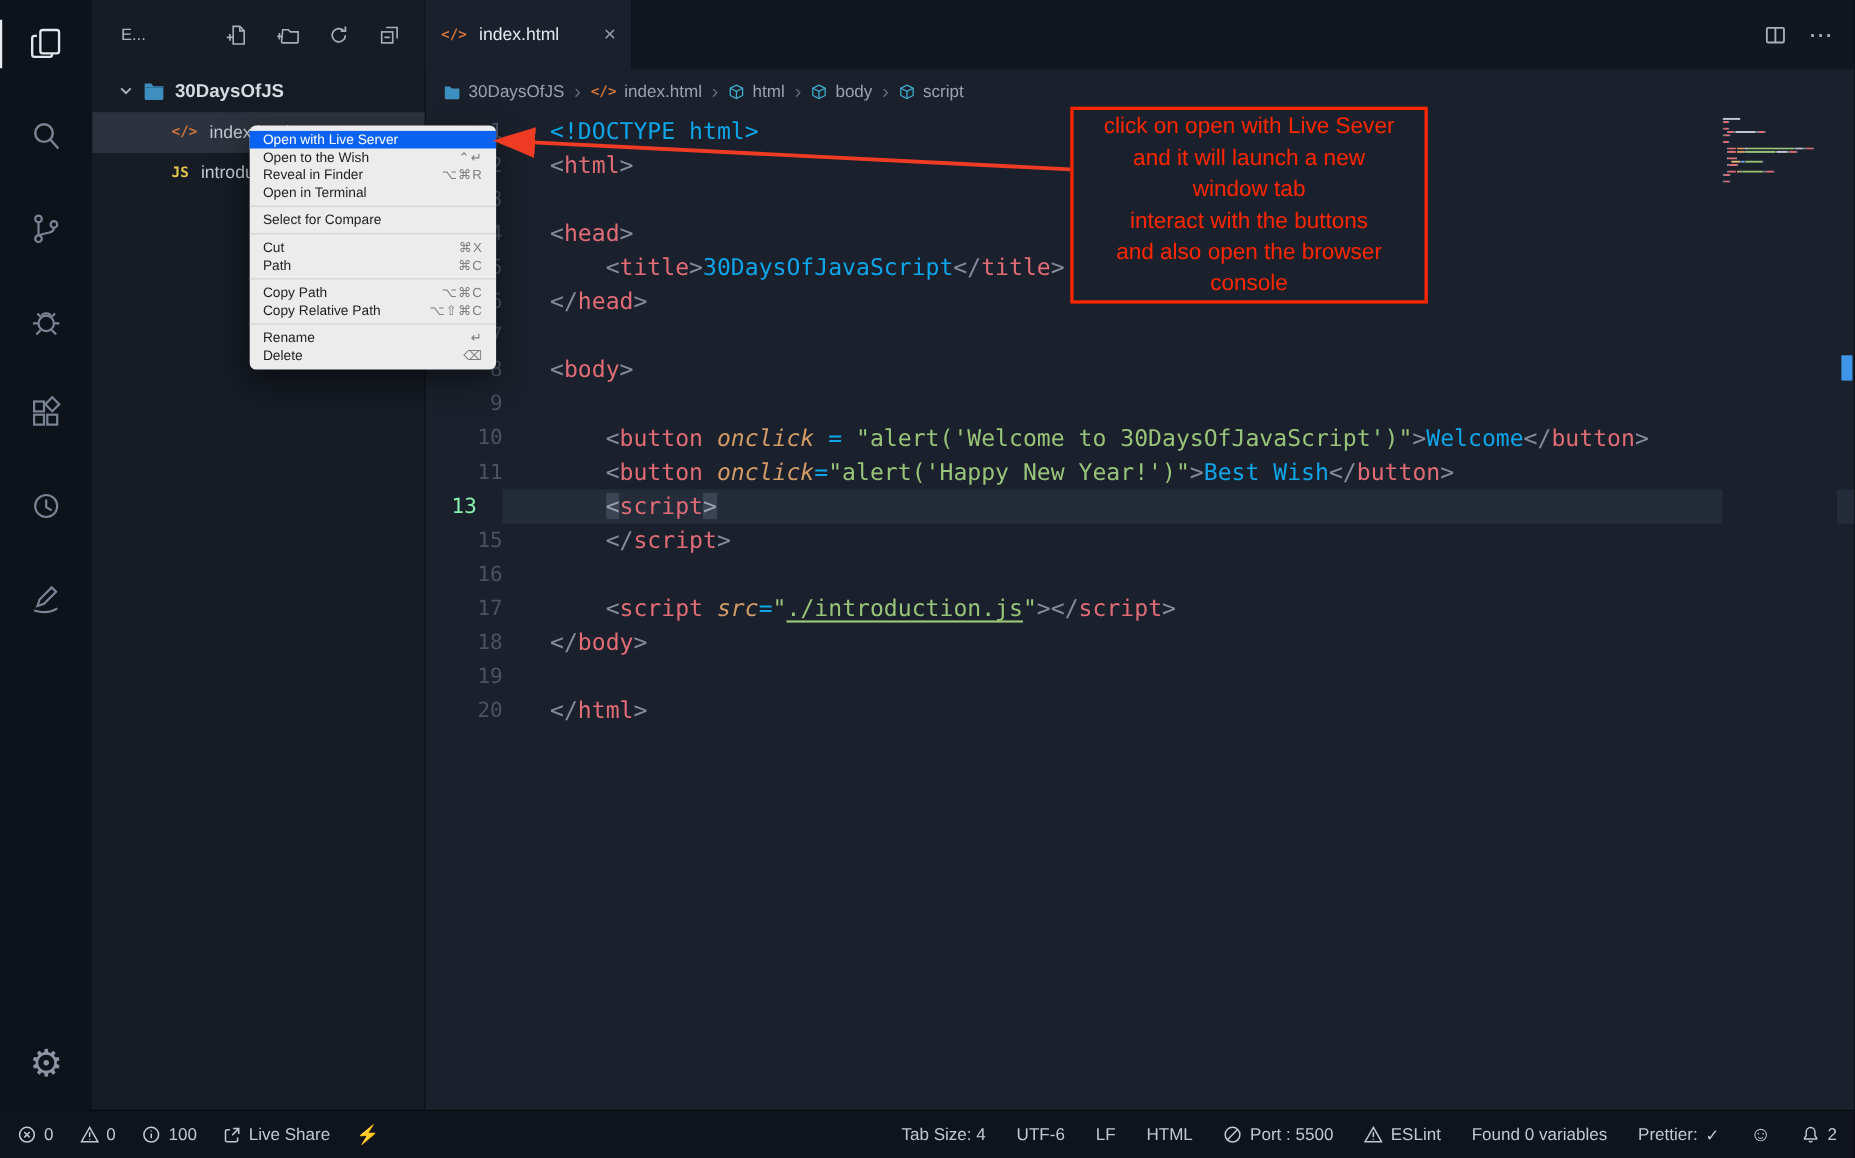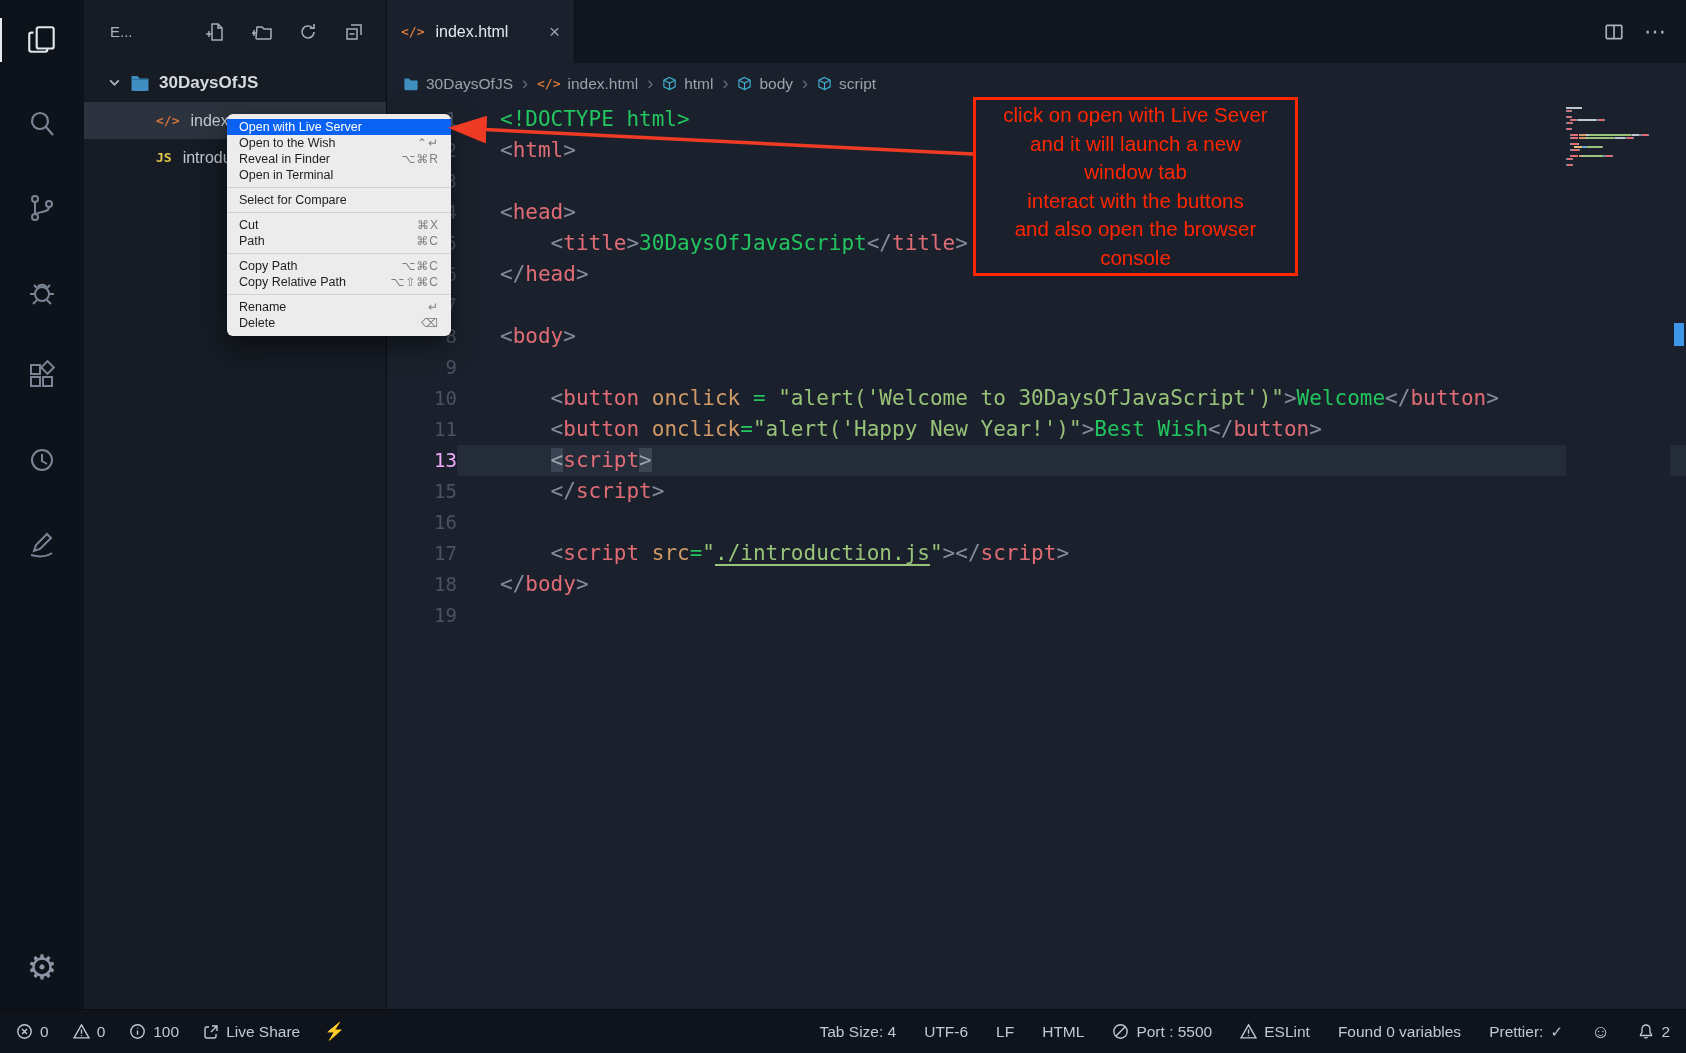--- a/index.html
+++ b/index.html
@@ -39,26 +39,26 @@
   .glyph-ellipsis{font-size:22px;line-height:1;}
   .breadcrumbs{height:41px;display:flex;align-items:center;gap:9px;padding-left:16px;font-size:15.5px;color:#9aa2ad;}
   .bc-item{display:flex;align-items:center;gap:7px;}
   .bc-sep{color:#646d7a;font-size:18px;}
 
   .code-area{position:absolute;top:104px;left:0;right:0;bottom:0;overflow:hidden;}
   .code-row{display:flex;height:31px;line-height:31px;font-family:"DejaVu Sans Mono",monospace;
             font-size:21px;white-space:pre;}
   .ln{width:70px;text-align:right;color:#4a5263;flex:none;font-size:19px;}
   .lc{flex:1;min-width:0;overflow:hidden;margin-left:43px;}
-  .code-row.current .ln{color:#f0abfc;}
+  .code-row.current .ln{color:#86efac;text-align:center;}
   .code-row.current .lc{background:#242b39;margin-left:0;padding-left:43px;}
   .t-pun{color:#848c9b;}
-  .t-plain{color:#22c55e;}
+  .t-plain{color:#0ea5e9;}
   .t-tag{color:#e06c75;}
-  .t-attr{color:#d19a66;}
+  .t-attr{color:#d19a66;font-style:italic;}
   .t-str{color:#98c379;}
   .t-obj{color:#e5c07b;}
   .t-fn{color:#61afef;}
   .t-link{color:#98c379;text-decoration:underline;text-underline-offset:4px;}
   .t-pun-bx{color:#9aa2b0;background:#3b4452;}
 
   .minimap{position:absolute;top:0;right:16px;width:104px;bottom:0;background:#1b212c;padding-top:3px;}
   .mm-row{height:2px;margin-bottom:1px;display:flex;overflow:hidden;max-width:90px;}
   .mm-seg{height:2px;flex:none;}
   .overview-marker{position:absolute;right:2px;top:219px;width:10px;height:23px;background:#3d96e8;}
@@ -284,20 +284,21 @@
           <div class="code-row"><span class="ln">8</span><span class="lc"><span class="t-pun">&lt;</span><span class="t-tag">body</span><span class="t-pun">&gt;</span></span></div>
           <div class="code-row"><span class="ln">9</span><span class="lc"></span></div>
           <div class="code-row"><span class="ln">10</span><span class="lc"><span class="t-ws">    </span><span class="t-pun">&lt;</span><span class="t-tag">button</span><span class="t-ws"> </span><span class="t-attr">onclick</span><span class="t-plain"> = </span><span class="t-str">"alert('Welcome to 30DaysOfJavaScript')"</span><span class="t-pun">&gt;</span><span class="t-plain">Welcome</span><span class="t-pun">&lt;/</span><span class="t-tag">button</span><span class="t-pun">&gt;</span></span></div>
           <div class="code-row"><span class="ln">11</span><span class="lc"><span class="t-ws">    </span><span class="t-pun">&lt;</span><span class="t-tag">button</span><span class="t-ws"> </span><span class="t-attr">onclick</span><span class="t-plain">=</span><span class="t-str">"alert('Happy New Year!')"</span><span class="t-pun">&gt;</span><span class="t-plain">Best Wish</span><span class="t-pun">&lt;/</span><span class="t-tag">button</span><span class="t-pun">&gt;</span></span></div>
           <div class="code-row current"><span class="ln">13</span><span class="lc"><span class="t-ws">    </span><span class="t-pun-bx">&lt;</span><span class="t-tag">script</span><span class="t-pun-bx">&gt;</span></span></div>
           <div class="code-row"><span class="ln">15</span><span class="lc"><span class="t-ws">    </span><span class="t-pun">&lt;/</span><span class="t-tag">script</span><span class="t-pun">&gt;</span></span></div>
           <div class="code-row"><span class="ln">16</span><span class="lc"></span></div>
           <div class="code-row"><span class="ln">17</span><span class="lc"><span class="t-ws">    </span><span class="t-pun">&lt;</span><span class="t-tag">script</span><span class="t-ws"> </span><span class="t-attr">src</span><span class="t-plain">=</span><span class="t-str">"</span><span class="t-link">./introduction.js</span><span class="t-str">"</span><span class="t-pun">&gt;</span><span class="t-pun">&lt;/</span><span class="t-tag">script</span><span class="t-pun">&gt;</span></span></div>
           <div class="code-row"><span class="ln">18</span><span class="lc"><span class="t-pun">&lt;/</span><span class="t-tag">body</span><span class="t-pun">&gt;</span></span></div>
           <div class="code-row"><span class="ln">19</span><span class="lc"></span></div>
+          <div class="code-row"><span class="ln">20</span><span class="lc"><span class="t-pun">&lt;/</span><span class="t-tag">html</span><span class="t-pun">&gt;</span></span></div>
         </div>
       <div class="minimap">
           <div class="mm-row">
             <span class="mm-seg" style="width: 15.75px; background: rgb(192, 198, 208);"></span>
           </div>
           <div class="mm-row">
             <span class="mm-seg" style="width: 1.05px; background: rgb(127, 135, 149);"></span>
             <span class="mm-seg" style="width: 4.2px; background: rgb(224, 108, 117);"></span>
             <span class="mm-seg" style="width: 1.05px; background: rgb(127, 135, 149);"></span>
           </div>

